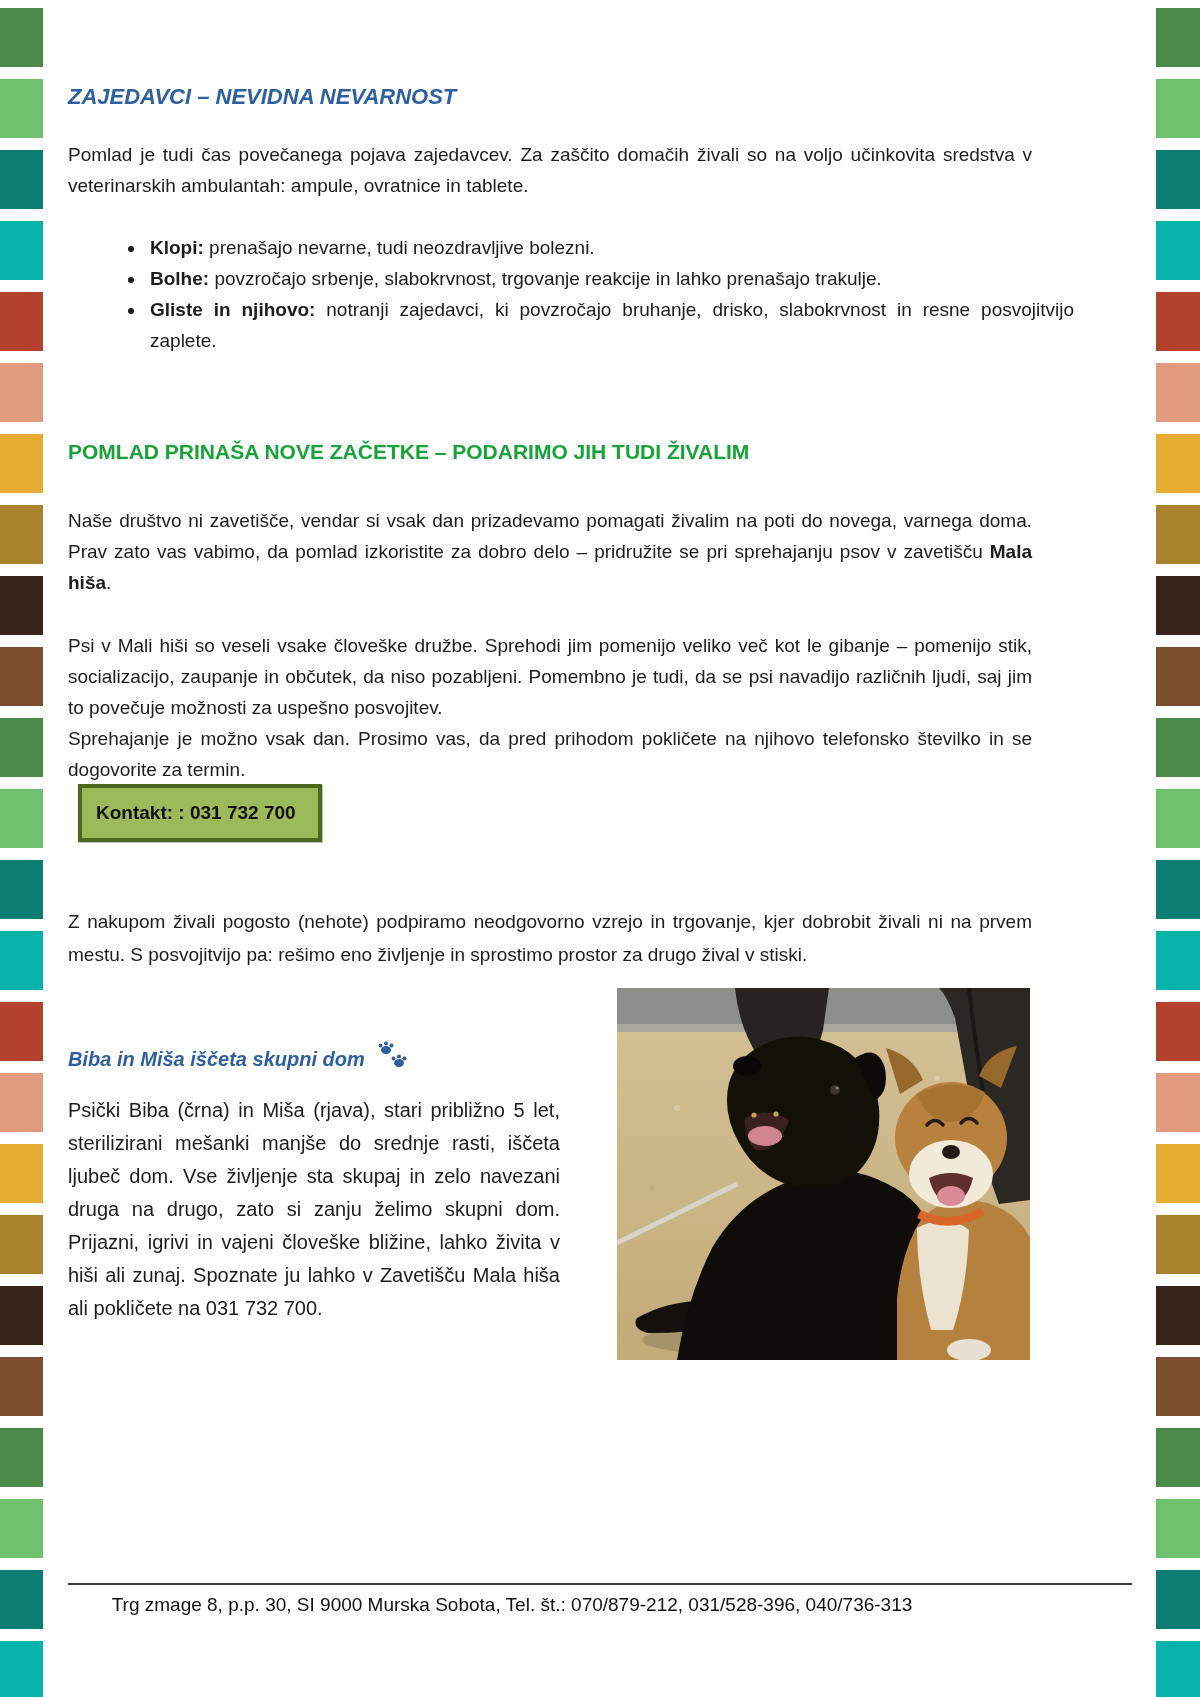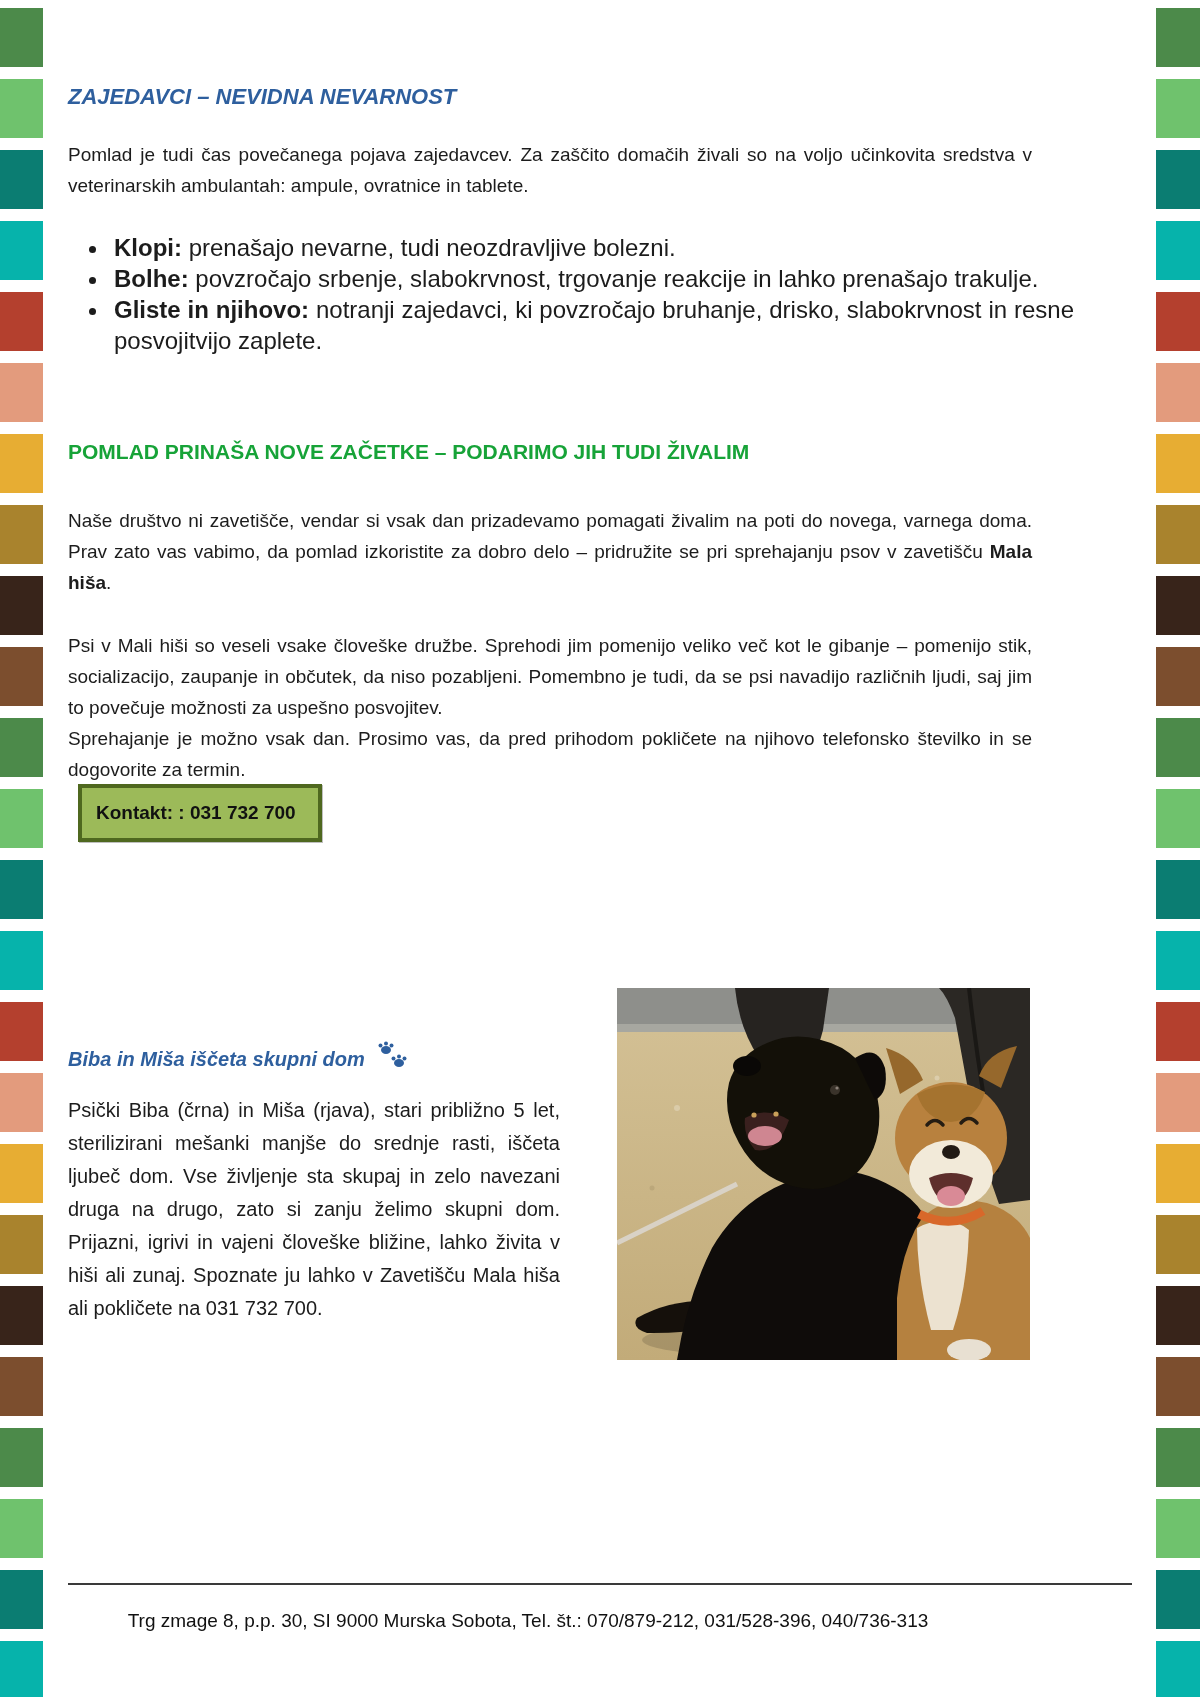--- a/index.html
+++ b/index.html
@@ -12,34 +12,34 @@
   .strip-left{left:0;width:43px;}
   .strip-right{right:0;width:44px;}
   .strip-tile{height:59px;width:100%;flex:0 0 59px;}
   
   .content{position:absolute;left:68px;width:964px;top:0;}
   .h-blue{position:absolute;left:0;margin:0;font-size:22px;font-weight:bold;color:var(--blue);font-style:italic;}
   .h-green{position:absolute;left:0;margin:0;font-size:21px;font-weight:bold;color:var(--green);}
   .para{position:absolute;left:0;width:964px;margin:0;font-size:19px;line-height:31px;text-align:justify;}
   .bold{font-weight:bold;}
   ul.bullets{position:absolute;left:0;width:964px;margin:0;padding:0 0 0 42px;list-style:disc;}
-  ul.bullets li{font-size:24px;line-height:31px;text-align:justify;padding-left:4px;}
+  ul.bullets li{font-size:19px;line-height:31px;text-align:justify;padding-left:4px;margin-left:36px;}
   .kontakt-box{
     position:absolute;left:10px;top:784px;width:222px;height:50px;
     background:var(--kbg);border:4px solid var(--kborder);
     display:flex;align-items:center;padding-left:14px;
     font-size:19px;font-weight:bold;color:#111;
     box-shadow:1px 1px 0 rgba(0,0,0,0.25);
   }
   .photo{position:absolute;left:549px;top:988px;width:413px;height:372px;display:block;}
   .biba-para{width:492px;font-size:20px;line-height:33px;}
   .paw-wrap{display:inline-block;vertical-align:-4px;margin-left:10px;}
   
   .footer-rule{position:absolute;left:68px;top:1583px;width:1064px;height:0;border-top:2px solid #3a3a3a;}
-  .footer-line{position:absolute;left:0;width:1024px;text-align:center;margin:16px;font-size:19px;color:#111;}
+  .footer-line{position:absolute;left:0;width:1024px;text-align:center;margin:0;font-size:19px;color:#111;}
   .f1{top:1594px;}
   .f2{top:1710px;}
   .u{text-decoration:underline;}
 </style>
 </head>
 <body>
 
 <div class="page" style="--blue: #2e5f9e; --green: #17a338; --body: #1c1c1c; --kbg: #9cba59; --kborder: #4f681f;">
 
   <div class="strip strip-left" id="strip-left">
@@ -112,21 +112,21 @@
     <p class="para" style="top:505px"><span>Naše društvo ni zavetišče, vendar si vsak dan prizadevamo pomagati živalim na poti do novega, varnega doma. Prav zato vas vabimo, da pomlad izkoristite za dobro delo – pridružite se pri sprehajanju psov v zavetišču </span><span class="bold">Mala hiša</span><span>.</span></p>
 
     <p class="para" style="top:630px"><span>Psi v Mali hiši so veseli vsake človeške družbe. Sprehodi jim pomenijo veliko več kot le gibanje – pomenijo stik, socializacijo, zaupanje in občutek, da niso pozabljeni. Pomembno je tudi, da se psi navadijo različnih ljudi, saj jim to povečuje možnosti za uspešno posvojitev.</span><br>
       <span>Sprehajanje je možno vsak dan. Prosimo vas, da pred prihodom pokličete na njihovo telefonsko številko in se dogovorite za termin.</span></p>
 
     <div class="kontakt-box">
       <span>Kontakt: : 031 732 700</span>
     </div>
 
     <p class="para" style="top:872px;line-height:33px"><br>
-      </p>
+      <span>Z nakupom živali pogosto (nehote) podpiramo neodgovorno vzrejo in trgovanje, kjer dobrobit živali ni na prvem mestu. S posvojitvijo pa: rešimo eno življenje in sprostimo prostor za drugo žival v stiski.</span></p>
 
     <svg class="photo" viewBox="0 0 413 372" xmlns="http://www.w3.org/2000/svg" aria-hidden="true">
       <defs>
         <linearGradient id="sand" x1="0" y1="0" x2="0" y2="1">
           <stop offset="0" stop-color="#d2bf93"></stop>
             <stop offset="1" stop-color="#c2ab79"></stop>
         </linearGradient>
       </defs>
       <rect x="0" y="0" width="413" height="48" fill="#8e8f8b"></rect>
       <rect x="0" y="36" width="413" height="10" fill="#a7a7a0"></rect>

